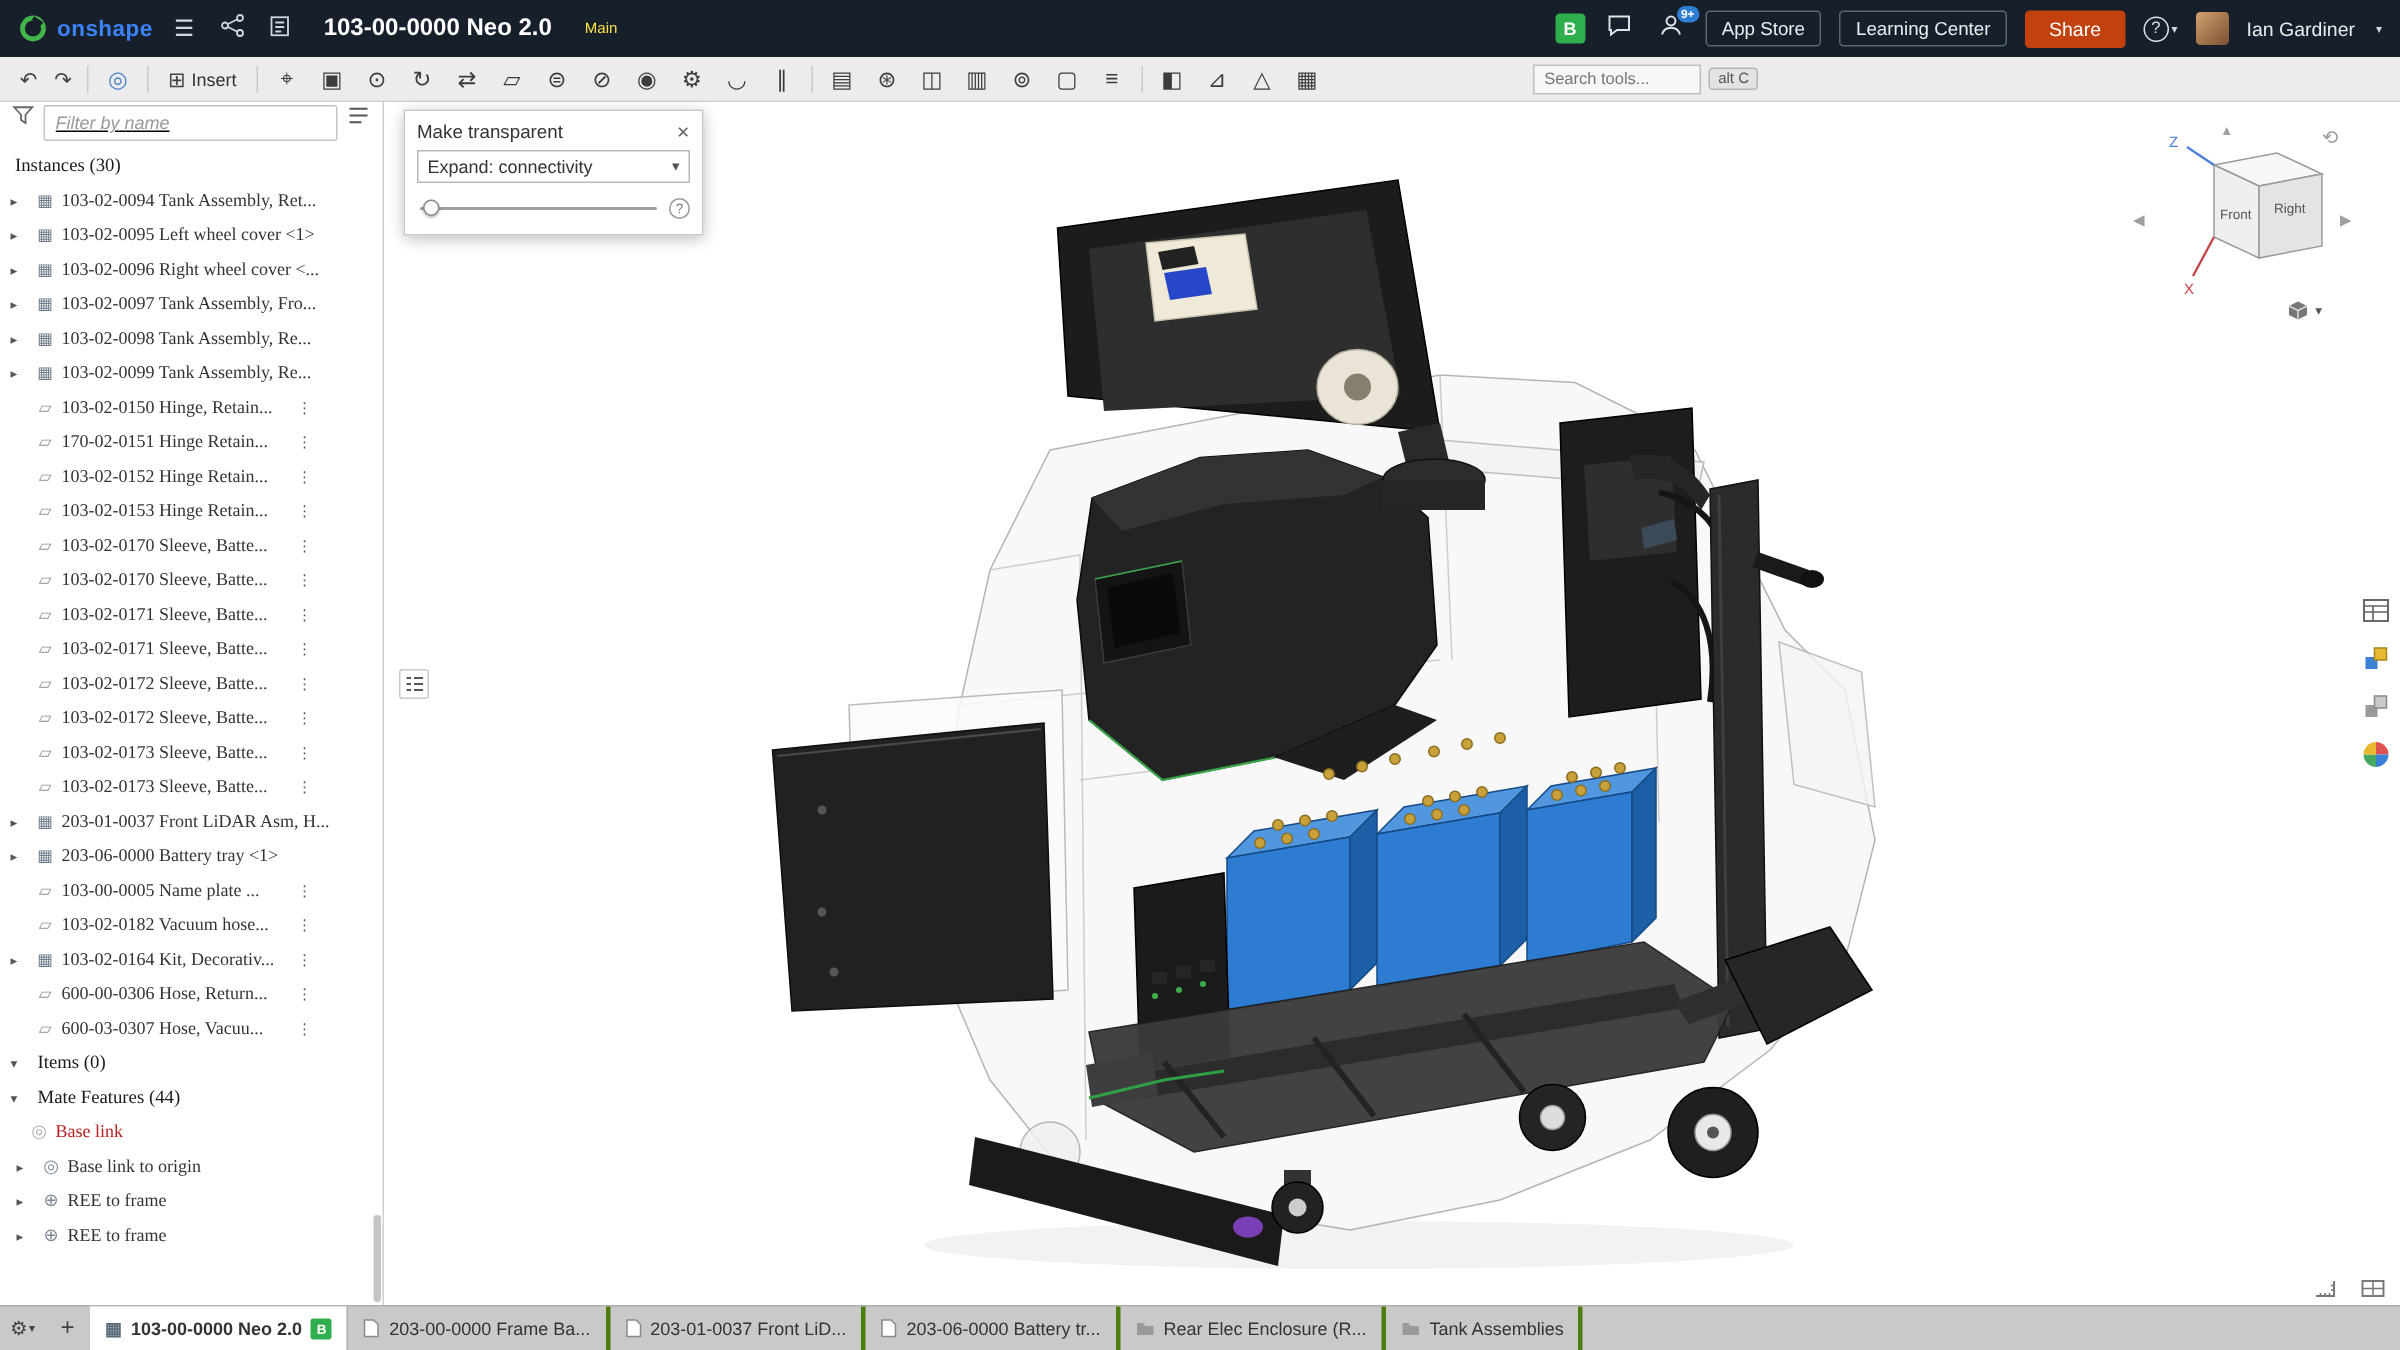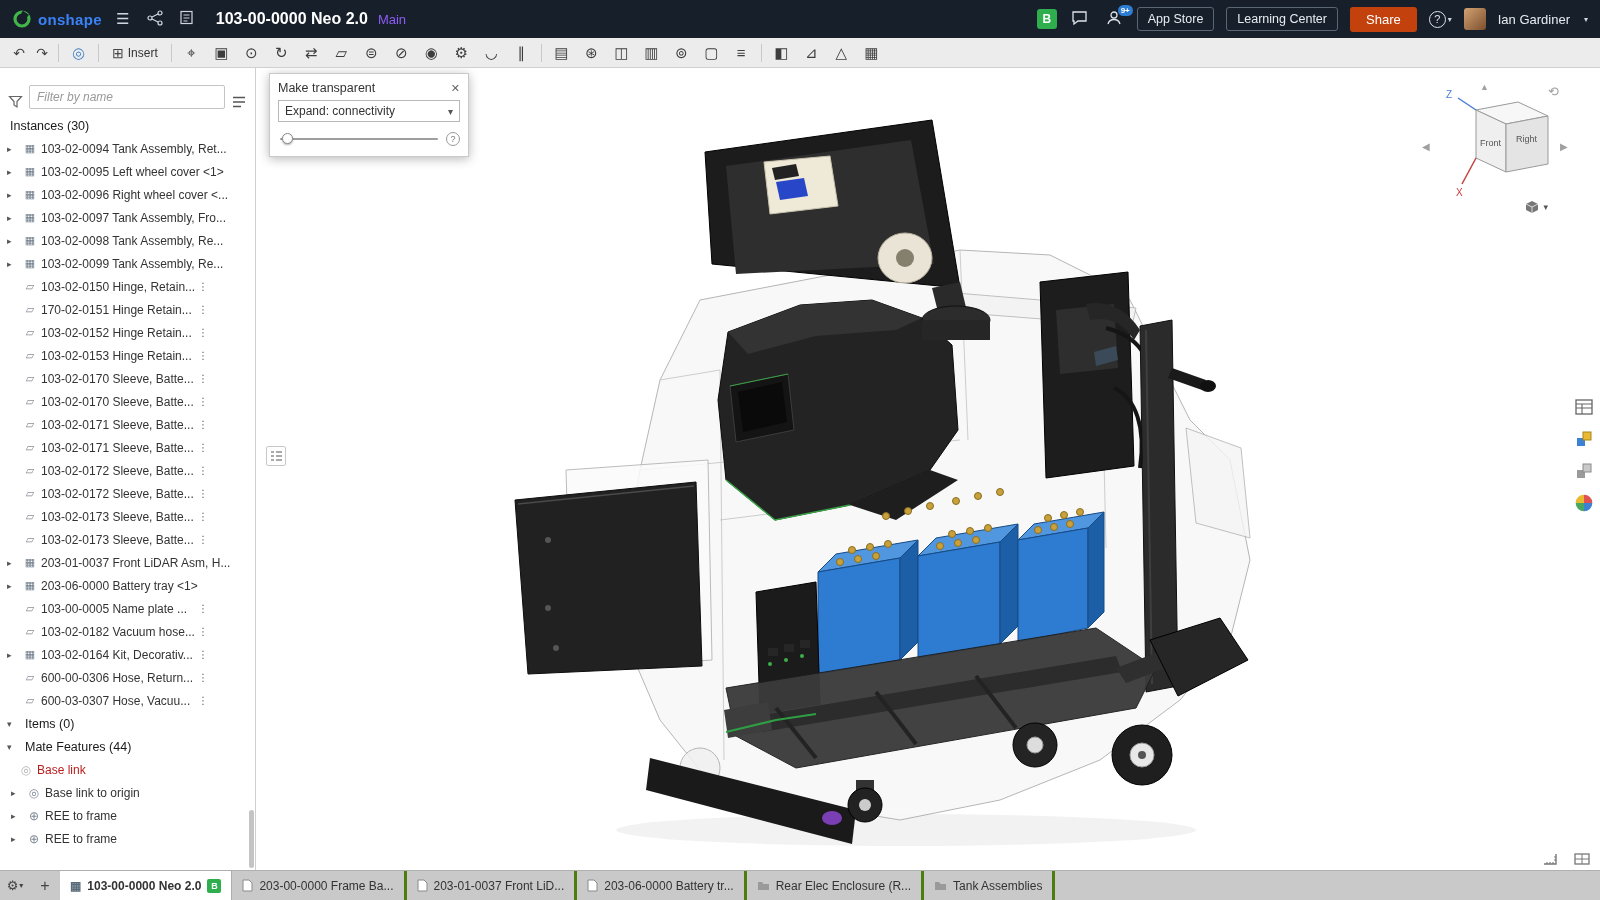--- a/index.html
+++ b/index.html
@@ -4,21 +4,21 @@
 <style>
   * { box-sizing: border-box; margin: 0; padding: 0; }
   html,body { width:1600px; height:900px; overflow:hidden; font-family:"Liberation Sans", sans-serif; background:#fff; }
 
   
   .topbar { height:38px; background:#171f2b; display:flex; align-items:center; padding:0 12px; gap:10px; color:#fff; }
   .logo { display:flex; align-items:center; gap:6px; }
   .brand { font-size:15px; font-weight:bold; color:#3b82f6; letter-spacing:.3px; }
   .tb-ico { color:#cfd6de; font-size:15px; width:22px; text-align:center; cursor:pointer; }
   .doc-title { font-size:16px; font-weight:bold; margin-left:8px; white-space:nowrap; }
-  .workspace { font-size:13px; color:#8b5cf6; margin-left:0; }
+  .workspace { font-size:10px; color:#fde047; margin-left:12px; }
   .topbar-right { margin-left:auto; display:flex; align-items:center; gap:12px; }
   .bchip-lg { width:20px; height:20px; background:#2fae4e; border-radius:3px; color:#fff; font-size:12px; font-weight:bold; display:flex; align-items:center; justify-content:center; }
   .persona { position:relative; }
   .notif-badge { position:absolute; top:-5px; right:-8px; background:#2d7dd2; color:#fff; font-size:8px; border-radius:7px; padding:1px 3px; font-weight:bold; }
   .txt-btn { font-size:12.5px; color:#e8ecf0; border:1px solid #5a6674; border-radius:3px; padding:4px 10px; cursor:pointer; white-space:nowrap; }
   .share-btn { background:#c2410c; color:#fff; font-size:13px; border-radius:3px; padding:5px 16px; cursor:pointer; }
   .help-circle { width:17px; height:17px; border:1.5px solid #dfe3e8; border-radius:50%; color:#dfe3e8; font-size:11px; display:flex; align-items:center; justify-content:center; }
   .caret-sm { font-size:8px; color:#cfd6de; margin-left:2px; }
   .avatar { width:22px; height:22px; border-radius:3px; background:linear-gradient(135deg,#d2a271,#7c4f2e); }
   .username { font-size:13px; color:#e8ecf0; }
@@ -30,25 +30,25 @@
   .tbi.blue { color:#4a84c8; }
   .tb-sep { width:1px; height:18px; background:#c9c9c9; margin:0 4px; }
   .insert-btn { display:flex; align-items:center; gap:4px; font-size:12px; color:#333; padding:0 8px; height:24px; cursor:pointer; }
   .search-wrap { margin-left:auto; display:flex; align-items:center; gap:5px; padding-right:420px; }
   .search-wrap input { width:112px; height:20px; border:1px solid #bdbdbd; background:#f7f7f7; font-size:11px; padding:0 6px; font-family:"Liberation Sans",sans-serif; }
   .kbd { border:1px solid #b5b5b5; background:#e3e3e3; border-radius:3px; font-size:10px; padding:1px 5px; color:#555; }
 
   
   .main { display:flex; height:802px; }
   .left-panel { width:256px; min-width:256px; border-right:1px solid #cfcfcf; background:#fff; position:relative; overflow:hidden; }
-  .filter-bar { display:flex; align-items:flex-end; padding:17px 8px 5px 8px; gap:6px; }
+  .filter-bar { display:flex; align-items:flex-start; padding:2px 8px 5px 8px; gap:6px;text-decoration:underline; }
   .filter-bar input { flex:1; height:24px; border:1px solid #c4c4c4; border-radius:2px; padding:0 7px; font-size:12px; font-style:italic; font-family:"Liberation Sans",sans-serif; }
   .filter-bar input::placeholder { color:#999; }
 
-  .r { height:23px; display:flex; align-items:center; padding-left:7px; font-size:12px; color:#333; position:relative; cursor:pointer; white-space:nowrap; }
+  .r { height:23px; display:flex; align-items:center; padding-left:7px; font-size:12px; color:#333; position:relative; cursor:pointer; white-space:nowrap;font-family:Liberation Serif, serif; }
   .hdr { cursor:default; }
   .hl { color:#1a1a1a; font-size:12.5px; }
   .c { width:15px; font-size:9px; color:#555; text-align:left; }
   .i { width:16px; text-align:center; font-size:11px; }
   .i.a { color:#6f7d8a; }
   .i.p { color:#8a9099; }
   .i.m { color:#7d8894; font-size:12px; }
   .l { margin-left:3px; overflow:hidden; text-overflow:ellipsis; }
   .l.gray { color:#b91c1c; }
   .d { position:absolute; left:198px; color:#555; font-size:10px; }
@@ -168,20 +168,24 @@
   <span class="tbi">◫</span>
   <span class="tbi">▥</span>
   <span class="tbi">⊚</span>
   <span class="tbi">▢</span>
   <span class="tbi">≡</span>
   <span class="tb-sep"></span>
   <span class="tbi">◧</span>
   <span class="tbi">⊿</span>
   <span class="tbi">△</span>
   <span class="tbi">▦</span>
+  <div class="search-wrap">
+    <input placeholder="Search tools..." style="">
+    <span class="kbd">alt C</span>
+  </div>
 </div>
 
 <div class="main">
 
   <div class="left-panel">
     <div class="filter-bar">
       <svg width="15" height="14" viewBox="0 0 15 14">
           <path d="M1.5 1.5h12l-4.5 5v5.5l-3-2v-3.5z" fill="none" stroke="#666" stroke-width="1.2"></path>
         </svg>
       <input placeholder="Filter by name" style="">

